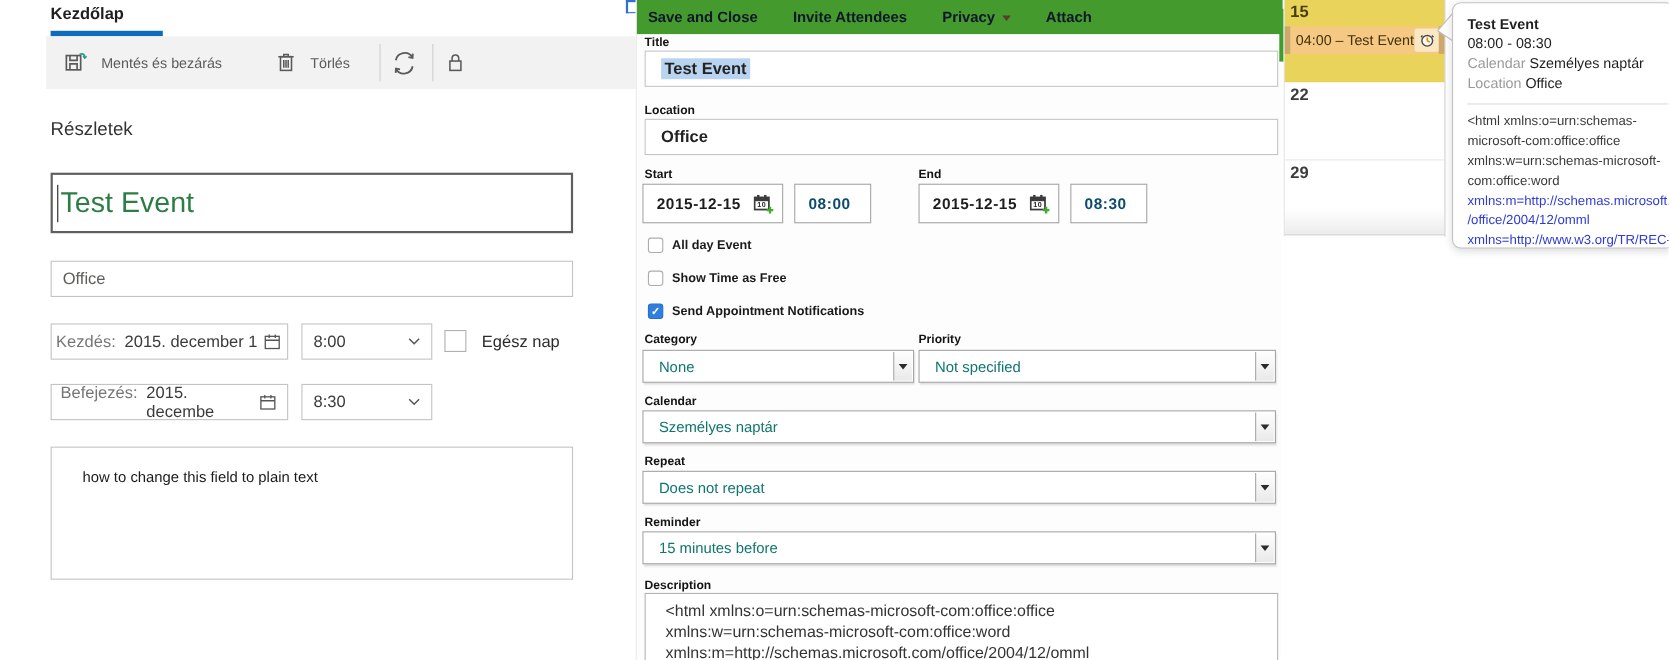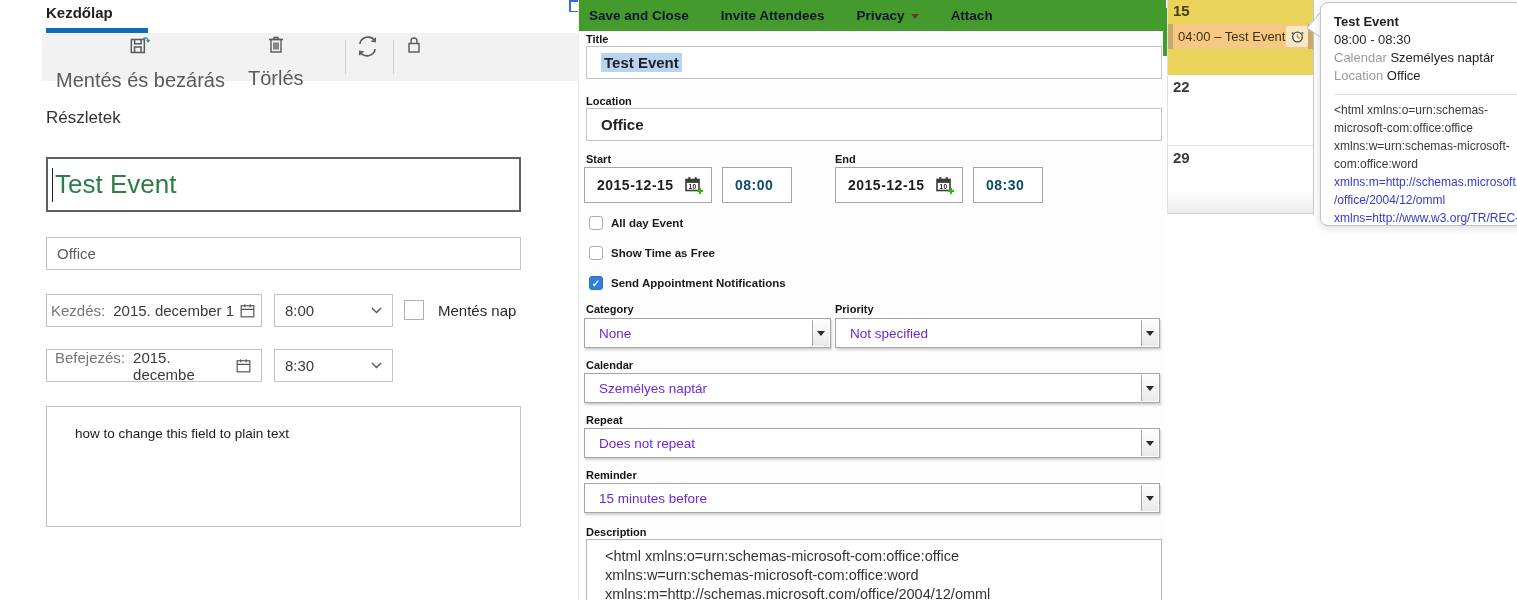--- a/index.html
+++ b/index.html
@@ -7,21 +7,21 @@
   #stage {
     position:relative; width:1517px; height:600px; overflow:hidden;
     background:#fff; font-family:"Liberation Sans", sans-serif; color:#222;
   }
   .abs { position:absolute; }
 
   
   .lp-tab { font-size:15px; font-weight:600; color:#1f1f1f; }
   .lp-underline { background:#0f6cbd; height:5px; }
   .lp-toolbar { background:#f2f2f2; }
-  .lp-tb-item { display:flex; align-items:center; gap:10px; color:#5a5a5a; font-size:20px; height:48px; cursor:default;flex-direction:column; }
+  .lp-tb-item { display:flex; align-items:center; gap:10px; color:#5a5a5a; font-size:13px; height:48px; cursor:default; }
   .lp-sep { width:1px; background:#cfcfcf; }
   .lp-heading { font-size:17px; color:#333; }
   .lp-titlebox { border:2px solid #5f5f5f; background:#fff; }
   .lp-titletext { font-size:26px; font-weight:300; color:#2d7d46; }
   .lp-box { border:1px solid #c3c3c3; background:#fff; font-size:15px; color:#3b3b3b; display:flex; align-items:center; }
   .lp-ghost { color:#767676; }
   .lp-caret { width:1px; background:#222; }
   .lp-check { border:1px solid #b0b0b0; background:#fff; }
 
   
@@ -30,21 +30,21 @@
   .ed-tbtn { color:#0f172a; font-weight:700; font-size:13.5px; display:flex; align-items:center; gap:6px; cursor:pointer; }
   .ed-caret { width:0; height:0; border-left:4px solid transparent; border-right:4px solid transparent; border-top:5px solid #5e3b2c; margin-top:2px; }
   .ed-label { font-size:11px; font-weight:700; color:#141414; }
   .ed-input { border:1px solid #c6c6c6; background:#fff; display:flex; align-items:center; padding-left:14px; font-size:14px; color:#222; }
   .ed-sel-hl { background:#b9d4f0; padding:1px 3px; font-weight:700; font-size:15px; }
   .ed-date { border:1px solid #a6a6a6; background:#fff; display:flex; align-items:center; justify-content:space-between; padding:0 7px 0 12px; font-size:14px; font-weight:700; letter-spacing:.5px; color:#1d1d1d; }
   .ed-time { border:1px solid #a6a6a6; background:#fff; display:flex; align-items:center; padding-left:12px; font-size:14px; font-weight:700; letter-spacing:.5px; color:#0c4a6e; }
   .ed-checkrow { display:flex; align-items:center; gap:8px; font-size:11.5px; font-weight:700; color:#1a1a1a; }
   .ed-check { width:14px; height:14px; border:1px solid #adadad; border-radius:3px; background:#fff; flex:0 0 auto; }
   .ed-check.on { background:#2f7fe0; border-color:#2a6fc4; color:#fff; font-size:10px; line-height:13px; text-align:center; }
-  .ed-select { border:1px solid #a6a6a6; background:#fff; box-shadow:1px 2px 2px rgba(0,0,0,.18); display:flex; align-items:center; padding-left:14px; font-size:13.5px; color:#6d28d9; position:absolute; }
+  .ed-select { border:1px solid #a6a6a6; background:#fff; box-shadow:1px 2px 2px rgba(0,0,0,.18); display:flex; align-items:center; padding-left:14px; font-size:13.5px; color:#0f766e; position:absolute; }
   .ed-selbtn { position:absolute; right:1px; top:1px; bottom:1px; width:17px; border-left:1px solid #a6a6a6; background:linear-gradient(#fefefe,#e9e9e9); display:flex; align-items:center; justify-content:center; }
   .ed-tri { width:0; height:0; border-left:4px solid transparent; border-right:4px solid transparent; border-top:5px solid #2b2b2b; }
   .ed-desc { border:1px solid #b5b5b5; background:#fff; padding:7px 0 0 18px; font-size:14.5px; color:#333; line-height:19px; }
 
   
   .cal-grid { border-right:1px solid #c9c9c9; border-left:1px solid #e0e0e0; background:#fff;padding-left:7px; }
   .cal-cell15 { background:#e9d35b; }
   .cal-num { font-size:15px; font-weight:700; color:#3c3c3c; }
   .cal-num.onyellow { color:#45400f; }
   .cal-event { background:#f5c983; display:flex; align-items:center; font-size:13px; color:#43310a; }
@@ -146,21 +146,21 @@
     </div>
     <div class="abs lp-box" style="left:274px;top:294px;width:119px;height:33px;padding:0 10px;justify-content:space-between;">
       <span>8:00</span>
       <span>
         <svg width="11" height="7" viewBox="0 0 11 7" fill="none" stroke="#555" stroke-width="1.4">
             <path d="M1 1l4.5 4.5L10 1"></path>
           </svg>
       </span>
     </div>
     <div class="abs lp-check" style="left:404px;top:300px;width:20px;height:20px;"></div>
-    <div class="abs" style="left:438px;top:302px;font-size:15px;color:#2b2b2b;">Mentés nap</div>
+    <div class="abs" style="left:438px;top:302px;font-size:15px;color:#2b2b2b;">Egész nap</div>
 
     <div class="abs lp-box" style="left:46px;top:349px;width:216px;height:33px;padding:0 8px;justify-content:space-between;">
       <span style="display:flex;gap:8px;">
         <span class="lp-ghost">Befejezés:</span>
         <span>2015. decembe</span>
       </span>
       <span>
         <svg width="19" height="19" viewBox="0 0 24 24" fill="none" stroke="#555" stroke-width="1.5">
           <rect x="4" y="6" width="16" height="14"></rect>
             <path d="M4 10.5h16M8.5 4v4M15.5 4v4"></path>

